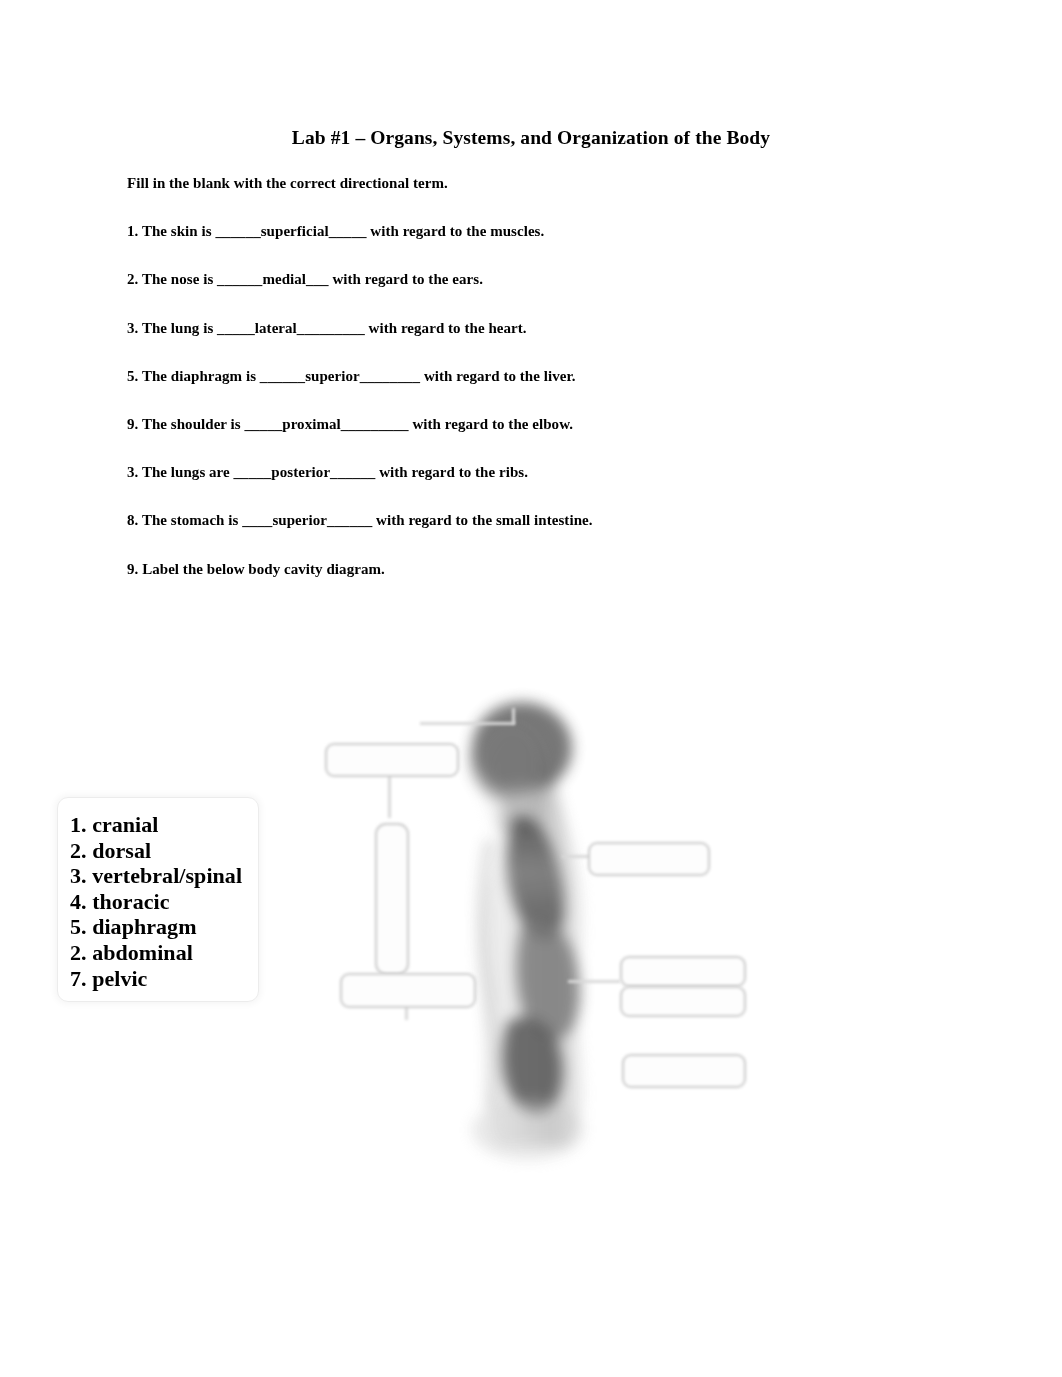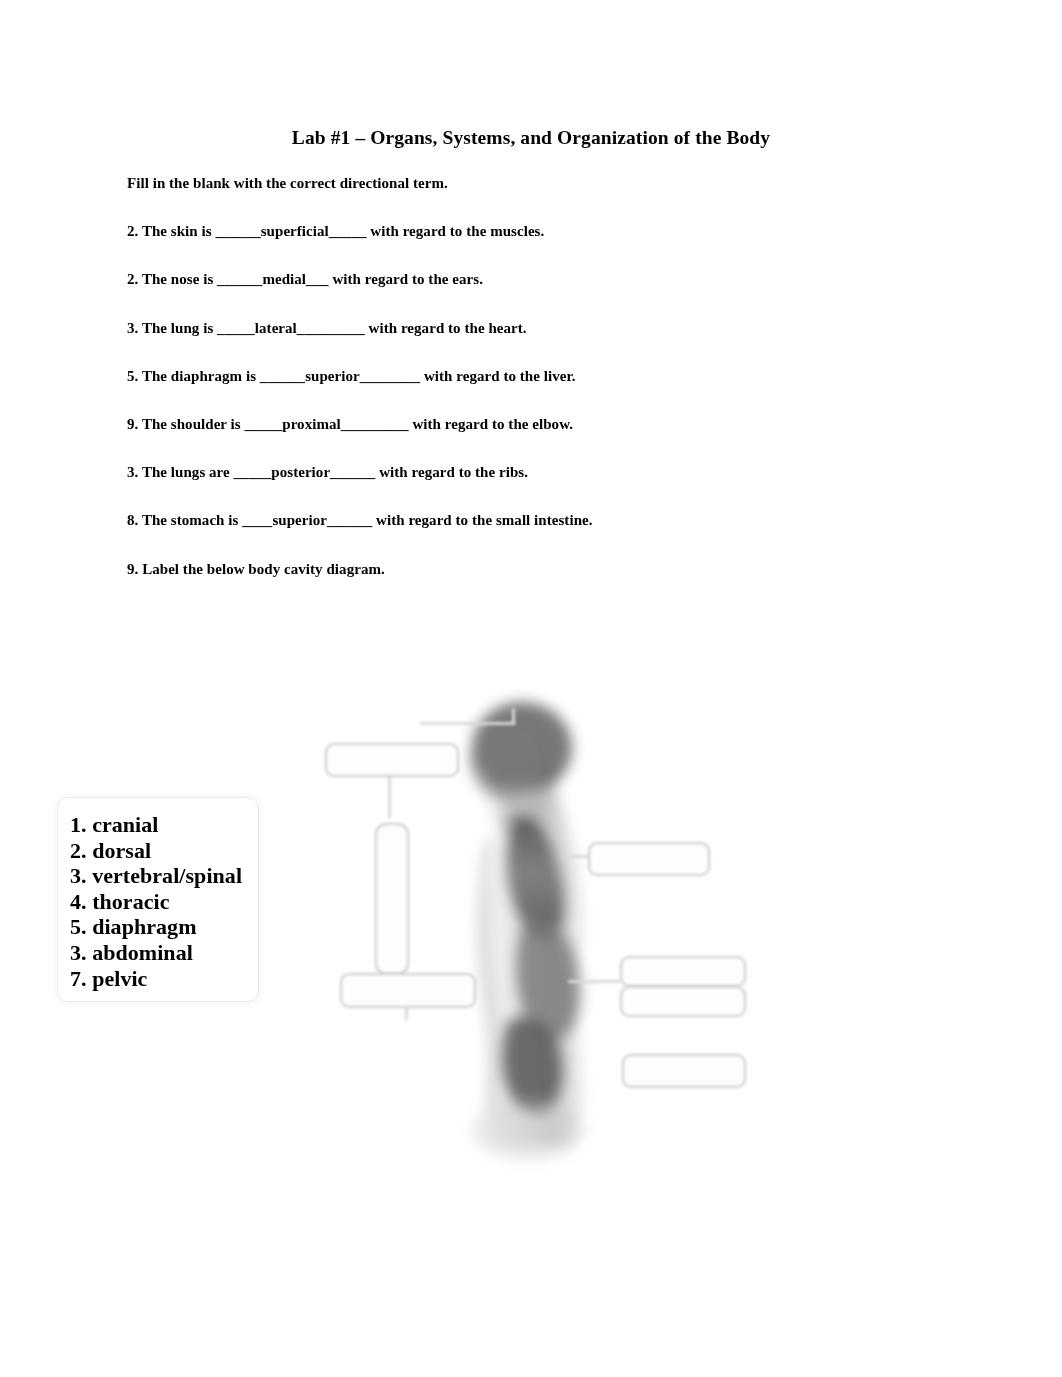--- a/index.html
+++ b/index.html
@@ -118,38 +118,38 @@
 </style>
 </head>
 <body>
 
 <div id="page">
 
   <div class="doc-title">Lab #1 – Organs, Systems, and Organization of the Body</div>
 
   <div class="qblock">
     <p class="qline">Fill in the blank with the correct directional term.</p>
-    <p class="qline">2. The skin is ______superficial_____ with regard to the muscles.</p>
+    <p class="qline">1. The skin is ______superficial_____ with regard to the muscles.</p>
     <p class="qline">2. The nose is ______medial___ with regard to the ears.</p>
     <p class="qline">3. The lung is _____lateral_________ with regard to the heart.</p>
     <p class="qline">5. The diaphragm is ______superior________ with regard to the liver.</p>
     <p class="qline">9. The shoulder is _____proximal_________ with regard to the elbow.</p>
     <p class="qline">3. The lungs are _____posterior______ with regard to the ribs.</p>
     <p class="qline">8. The stomach is ____superior______ with regard to the small intestine.</p>
     <p class="qline">9. Label the below body cavity diagram.</p>
   </div>
 
   <div class="answer-card"></div>
   <div class="answer-list">
     <div class="answer-item">1. cranial</div>
     <div class="answer-item">2. dorsal</div>
     <div class="answer-item">3. vertebral/spinal</div>
     <div class="answer-item">4. thoracic</div>
     <div class="answer-item">5. diaphragm</div>
-    <div class="answer-item">3. abdominal</div>
+    <div class="answer-item">2. abdominal</div>
     <div class="answer-item">7. pelvic</div>
   </div>
 
   <div class="diagram">
 
     <svg class="silhouette" viewBox="0 0 470 470">
       <defs>
         <linearGradient id="bodyGrad" x1="0" y1="0" x2="1" y2="0">
           <stop offset="0%" stop-color="#e9e9e9"></stop>
           <stop offset="35%" stop-color="#cfcfcf"></stop>

